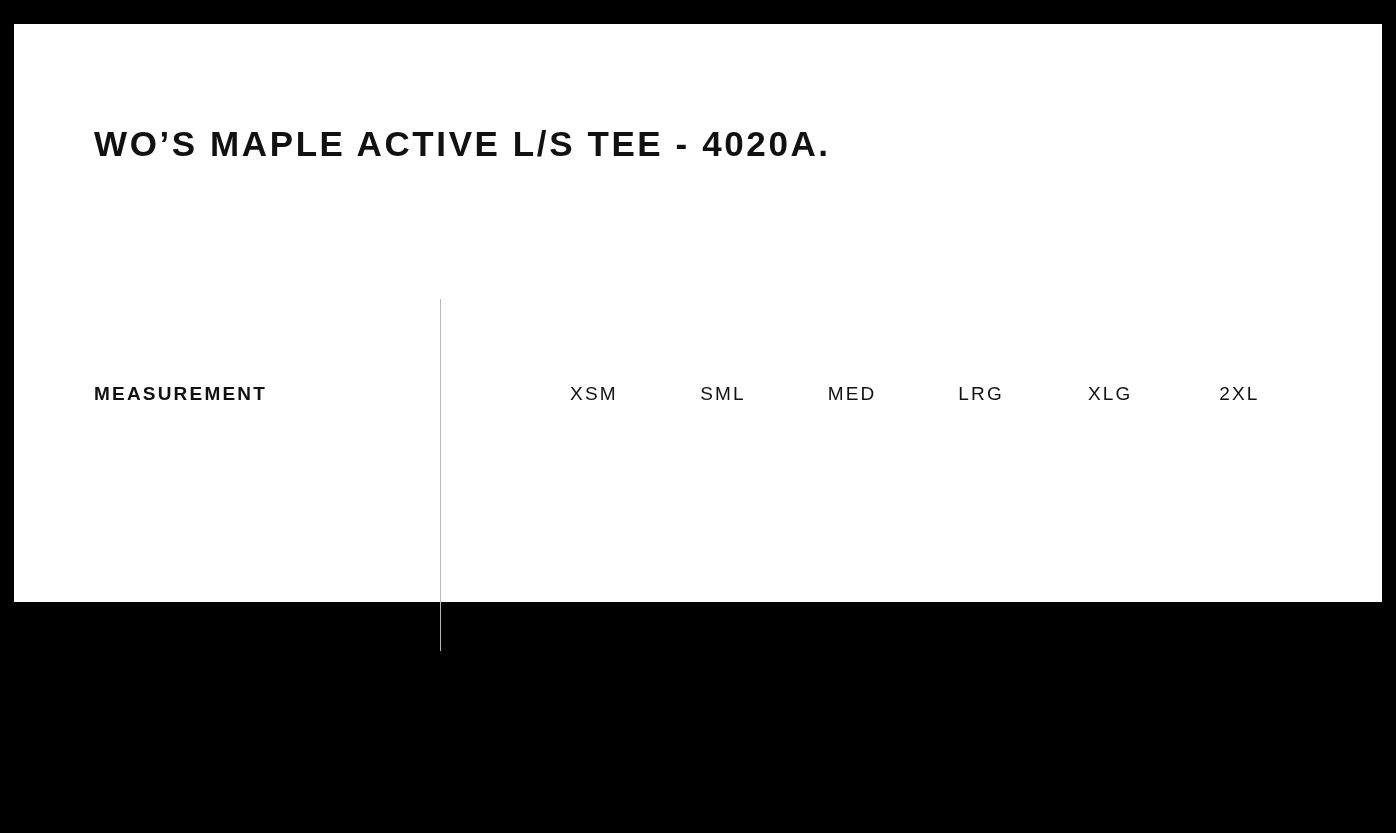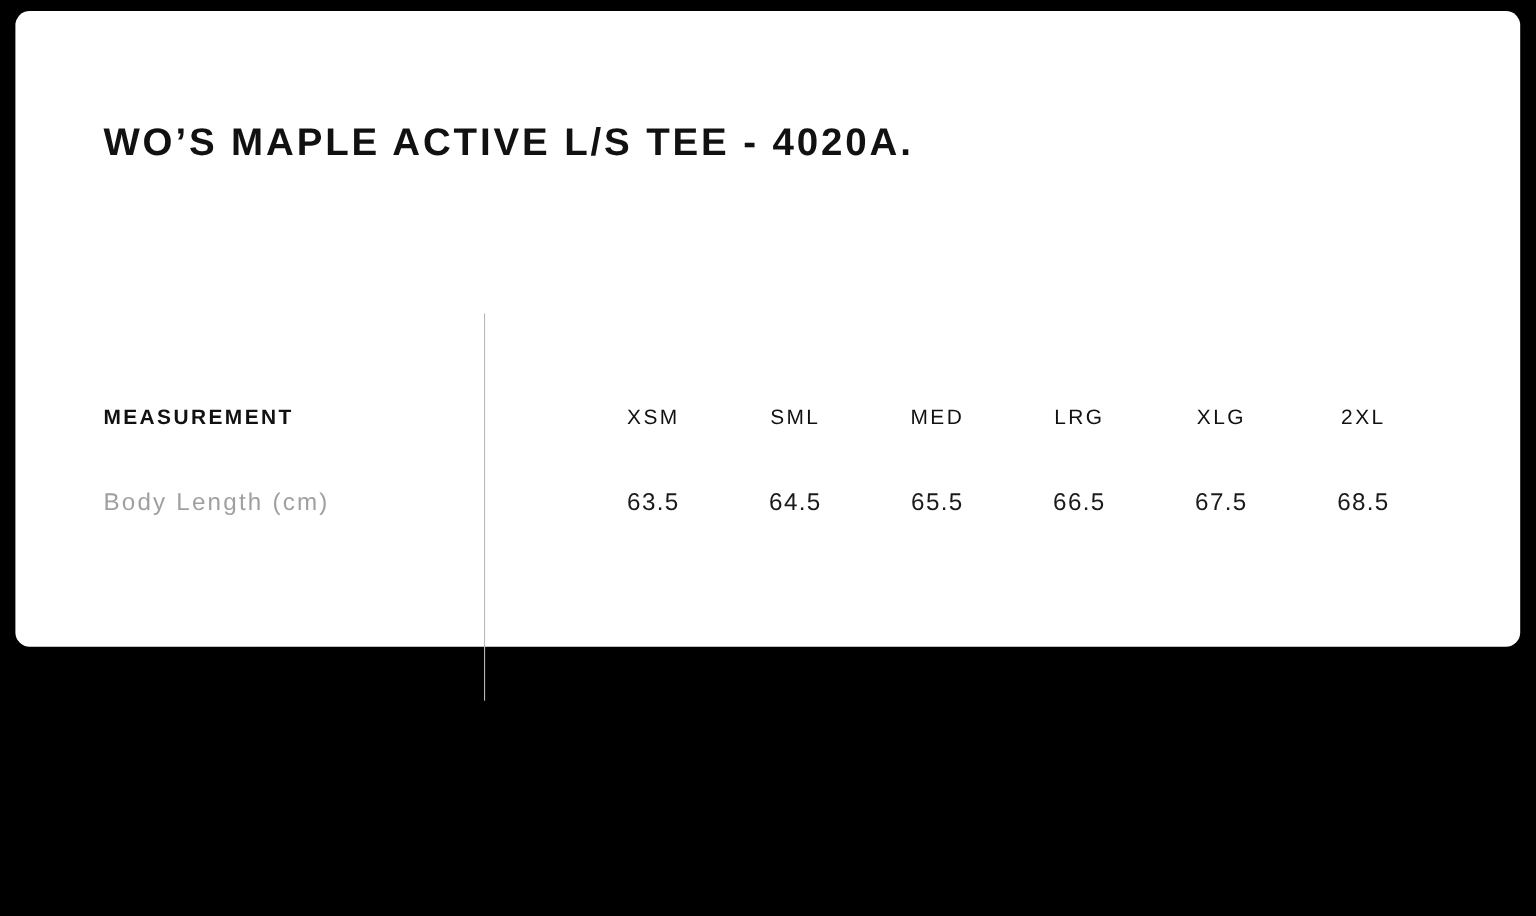--- a/index.html
+++ b/index.html
@@ -18,26 +18,25 @@
     left: 0;
     top: 0;
     width: 1396px;
     height: 833px;
     background: #000000;
     box-sizing: border-box;
   }
   .sheet {
     position: absolute;
     left: 14px;
-    top: 10px;
+    top: 24px;
     width: 1368px;
     height: 578px;
     background: #ffffff;
     box-sizing: border-box;
-    border-radius: 13px;
   }
   .title {
     position: absolute;
     left: 80px;
     top: 100px;
     font-size: 35px;
     font-weight: bold;
     letter-spacing: 2.6px;
     color: #111111;
     white-space: nowrap;
@@ -139,27 +138,18 @@
           <th class="hdr-measurement">MEASUREMENT</th>
           <th class="hdr-size">XSM</th>
           <th class="hdr-size">SML</th>
           <th class="hdr-size">MED</th>
           <th class="hdr-size">LRG</th>
           <th class="hdr-size">XLG</th>
           <th class="hdr-size">2XL</th>
         </tr>
       </thead>
       <tbody>
-        <tr>
-          <td class="row-label">Body Length (cm)</td>
-          <td class="row-value">63.5</td>
-          <td class="row-value">64.5</td>
-          <td class="row-value">65.5</td>
-          <td class="row-value">66.5</td>
-          <td class="row-value">67.5</td>
-          <td class="row-value">68.5</td>
-        </tr>
       </tbody>
     </table>
 
 
   </div>
 </div>
 
 </body></html>

